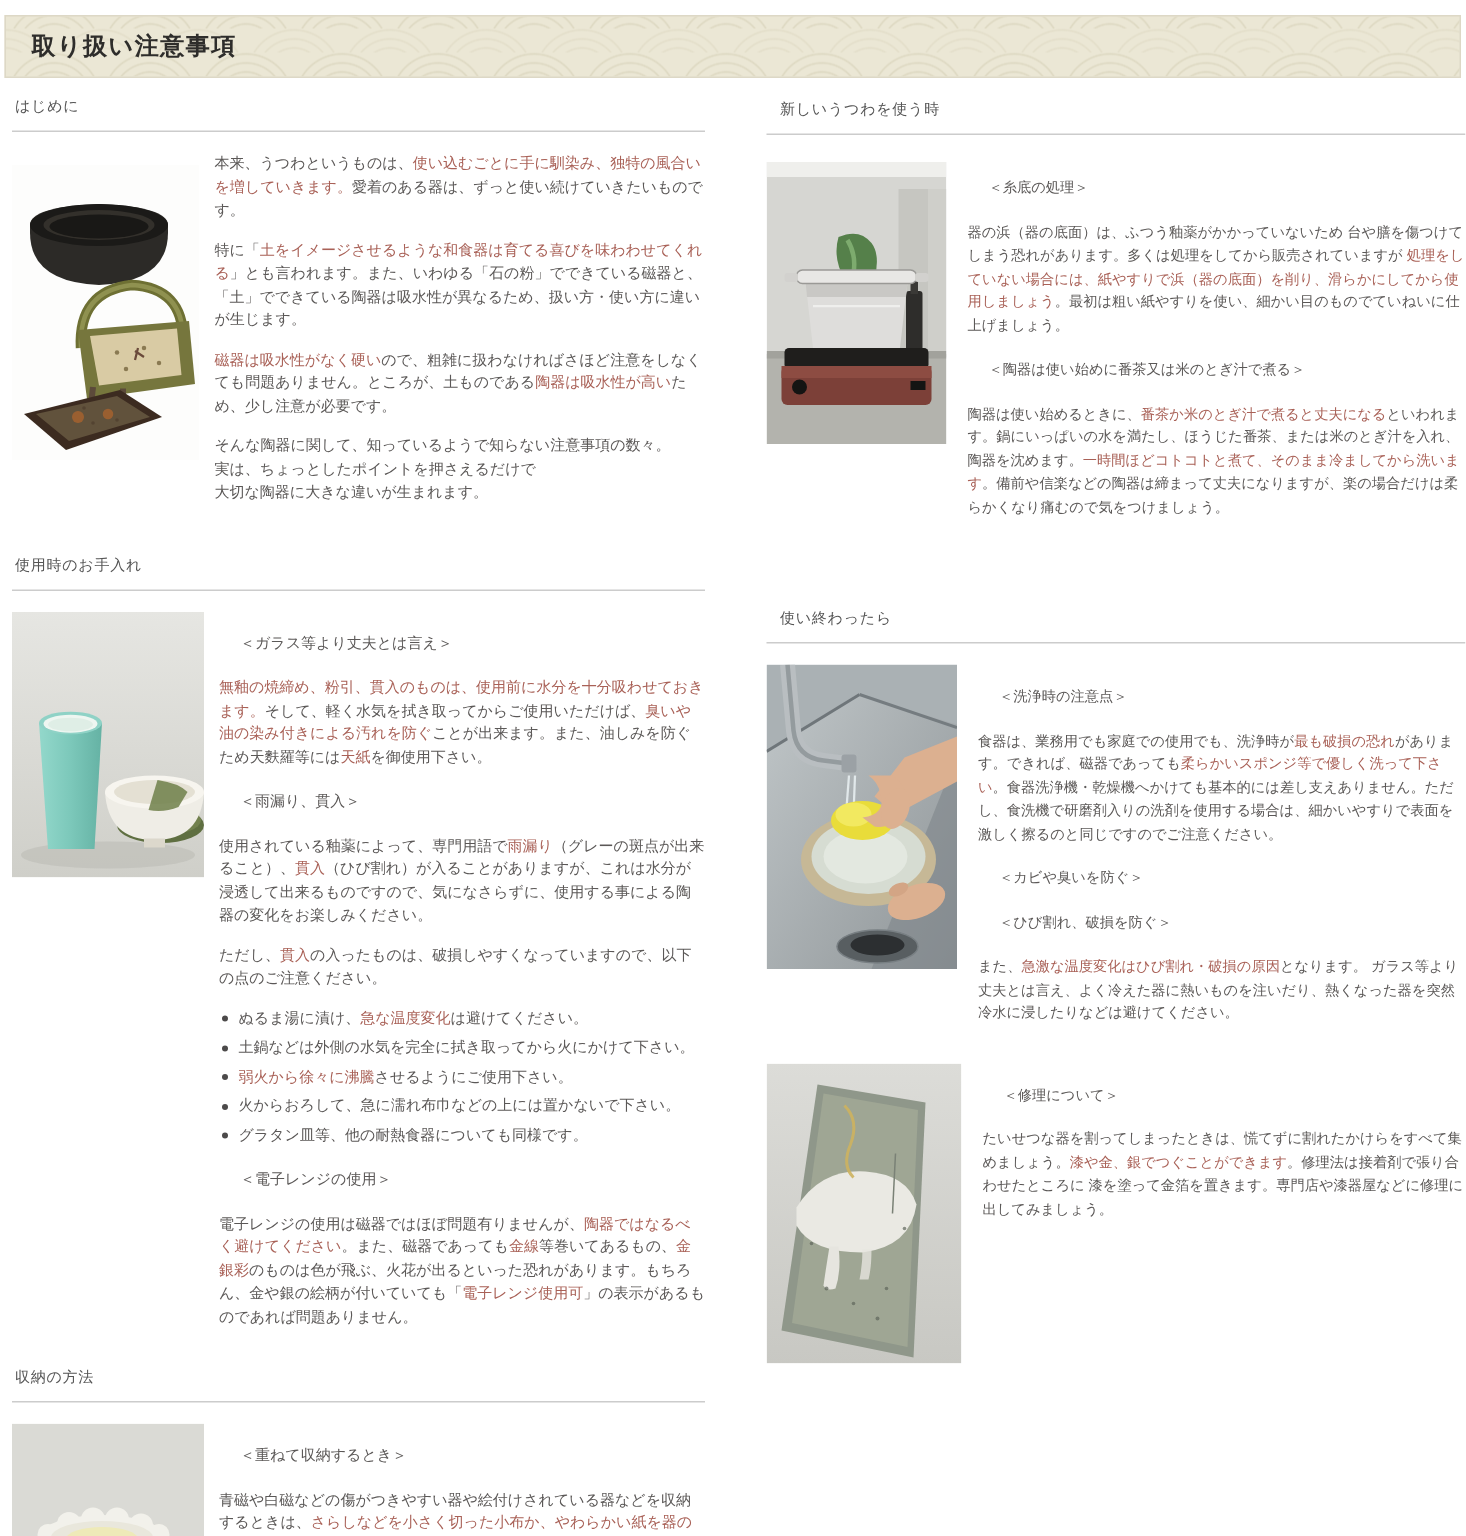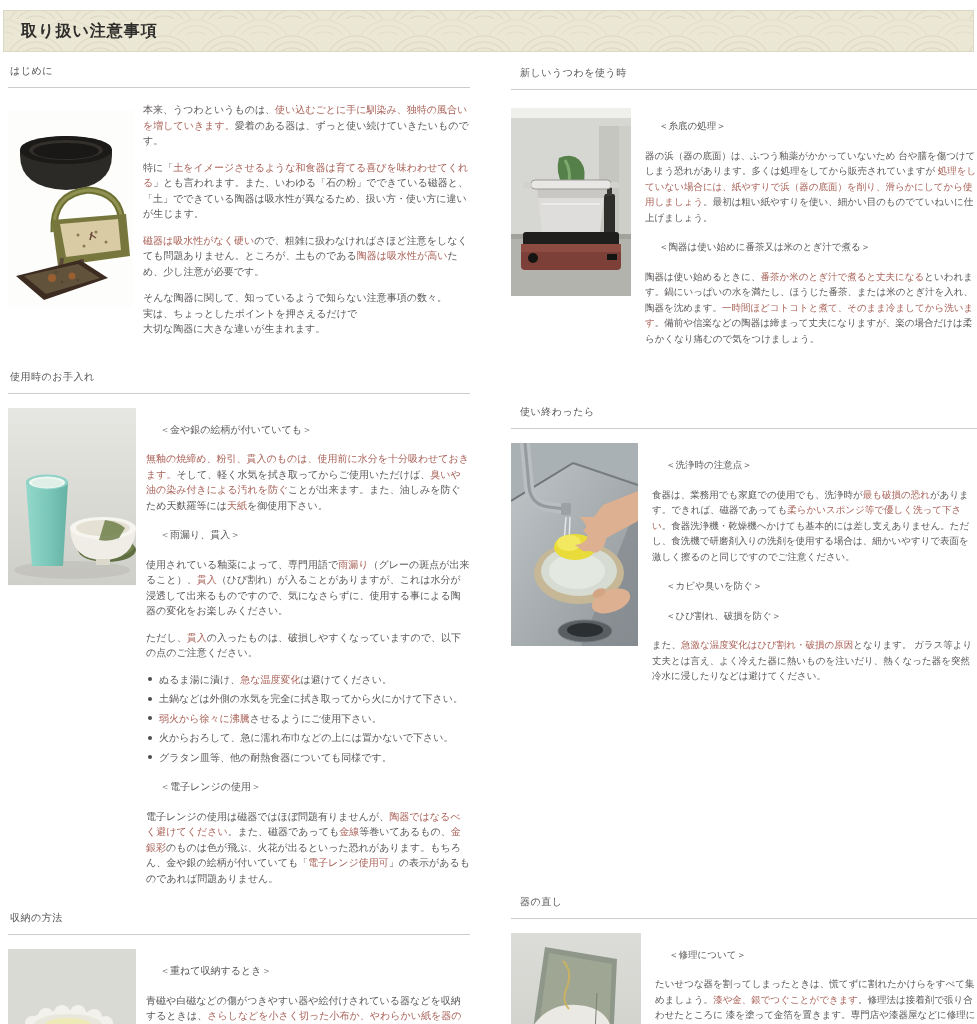--- a/index.html
+++ b/index.html
@@ -146,21 +146,21 @@
     <ellipse cx="95" cy="120" rx="27" ry="8" fill="#e4e0d3"></ellipse>
     <path d="M97 112 q14 2 20 8 l-6 10 q-10 4 -20 2 z" fill="#6f7f49" opacity=".85"></path>
     <rect x="88" y="151" width="14" height="6" fill="#dcd8cc"></rect>
     <path d="M18 74 L60 74 L55 158 L24 158 Z" fill="url(#tq)"></path>
     <ellipse cx="39" cy="74" rx="21" ry="7.5" fill="#8fd2c6"></ellipse>
     <ellipse cx="39" cy="74.5" rx="18" ry="6" fill="#eef6f1"></ellipse>
     <ellipse cx="39" cy="75" rx="15" ry="4.5" fill="#dfeee6"></ellipse>
   </svg>
 </div>
           <div class="text">
-            <div class="subhead">＜金や銀の絵柄が付いていても＞</div>
+            <div class="subhead">＜ガラス等より丈夫とは言え＞</div>
             <p><span class="red">無釉の焼締め、粉引、貫入のものは、使用前に水分を十分吸わせておきます。</span><span>そして、軽く水気を拭き取ってからご使用いただけば、</span><span class="red">臭いや油の染み付きによる汚れを防ぐ</span><span>ことが出来ます。また、油しみを防ぐため天麩羅等には</span><span class="red">天紙</span><span>を御使用下さい。</span></p>
             <div class="subhead">＜雨漏り、貫入＞</div>
             <p><span>使用されている釉薬によって、専門用語で</span><span class="red">雨漏り</span><span>（グレーの斑点が出来ること）、</span><span class="red">貫入</span><span>（ひび割れ）が入ることがありますが、これは水分が浸透して出来るものですので、気になさらずに、使用する事による陶器の変化をお楽しみください。</span></p>
             <p><span>ただし、</span><span class="red">貫入</span><span>の入ったものは、破損しやすくなっていますので、以下の点のご注意ください。</span></p>
             <ul class="blist">
               <li><span>ぬるま湯に漬け、</span><span class="red">急な温度変化</span><span>は避けてください。</span></li>
               <li><span>土鍋などは外側の水気を完全に拭き取ってから火にかけて下さい。</span></li>
               <li><span class="red">弱火から徐々に沸騰</span><span>させるようにご使用下さい。</span></li>
               <li><span>火からおろして、急に濡れ布巾などの上には置かないで下さい。</span></li>
               <li><span>グラタン皿等、他の耐熱食器についても同様です。</span></li>
@@ -284,21 +284,20 @@
           <div class="text">
             <div class="subhead">＜洗浄時の注意点＞</div>
             <p><span>食器は、業務用でも家庭での使用でも、洗浄時が</span><span class="red">最も破損の恐れ</span><span>があります。できれば、磁器であっても</span><span class="red">柔らかいスポンジ等で優しく洗って下さい</span><span>。食器洗浄機・乾燥機へかけても基本的には差し支えありません。ただし、食洗機で研磨剤入りの洗剤を使用する場合は、細かいやすりで表面を激しく擦るのと同じですのでご注意ください。</span></p>
             <div class="subhead">＜カビや臭いを防ぐ＞</div>
             <div class="subhead">＜ひび割れ、破損を防ぐ＞</div>
             <p><span>また、</span><span class="red">急激な温度変化はひび割れ・破損の原因</span><span>となります。 ガラス等より丈夫とは言え、よく冷えた器に熱いものを注いだり、熱くなった器を突然冷水に浸したりなどは避けてください。</span></p>
           </div>
         </div>
       </section>
       <section class="sec">
-        <h2>器の直し</h2>
         <div class="content">
           <div class="photo plate-photo">
   <svg viewBox="0 0 130 200" width="130" height="200" xmlns="http://www.w3.org/2000/svg">
     <defs>
                 <linearGradient id="pb" x1="0" y1="0" x2="0" y2="1">
                   <stop offset="0" stop-color="#dcdcd8"></stop>
                   <stop offset="1" stop-color="#c8c8c3"></stop>
                 </linearGradient>
               </defs>
     <rect width="130" height="200" fill="url(#pb)"></rect>

